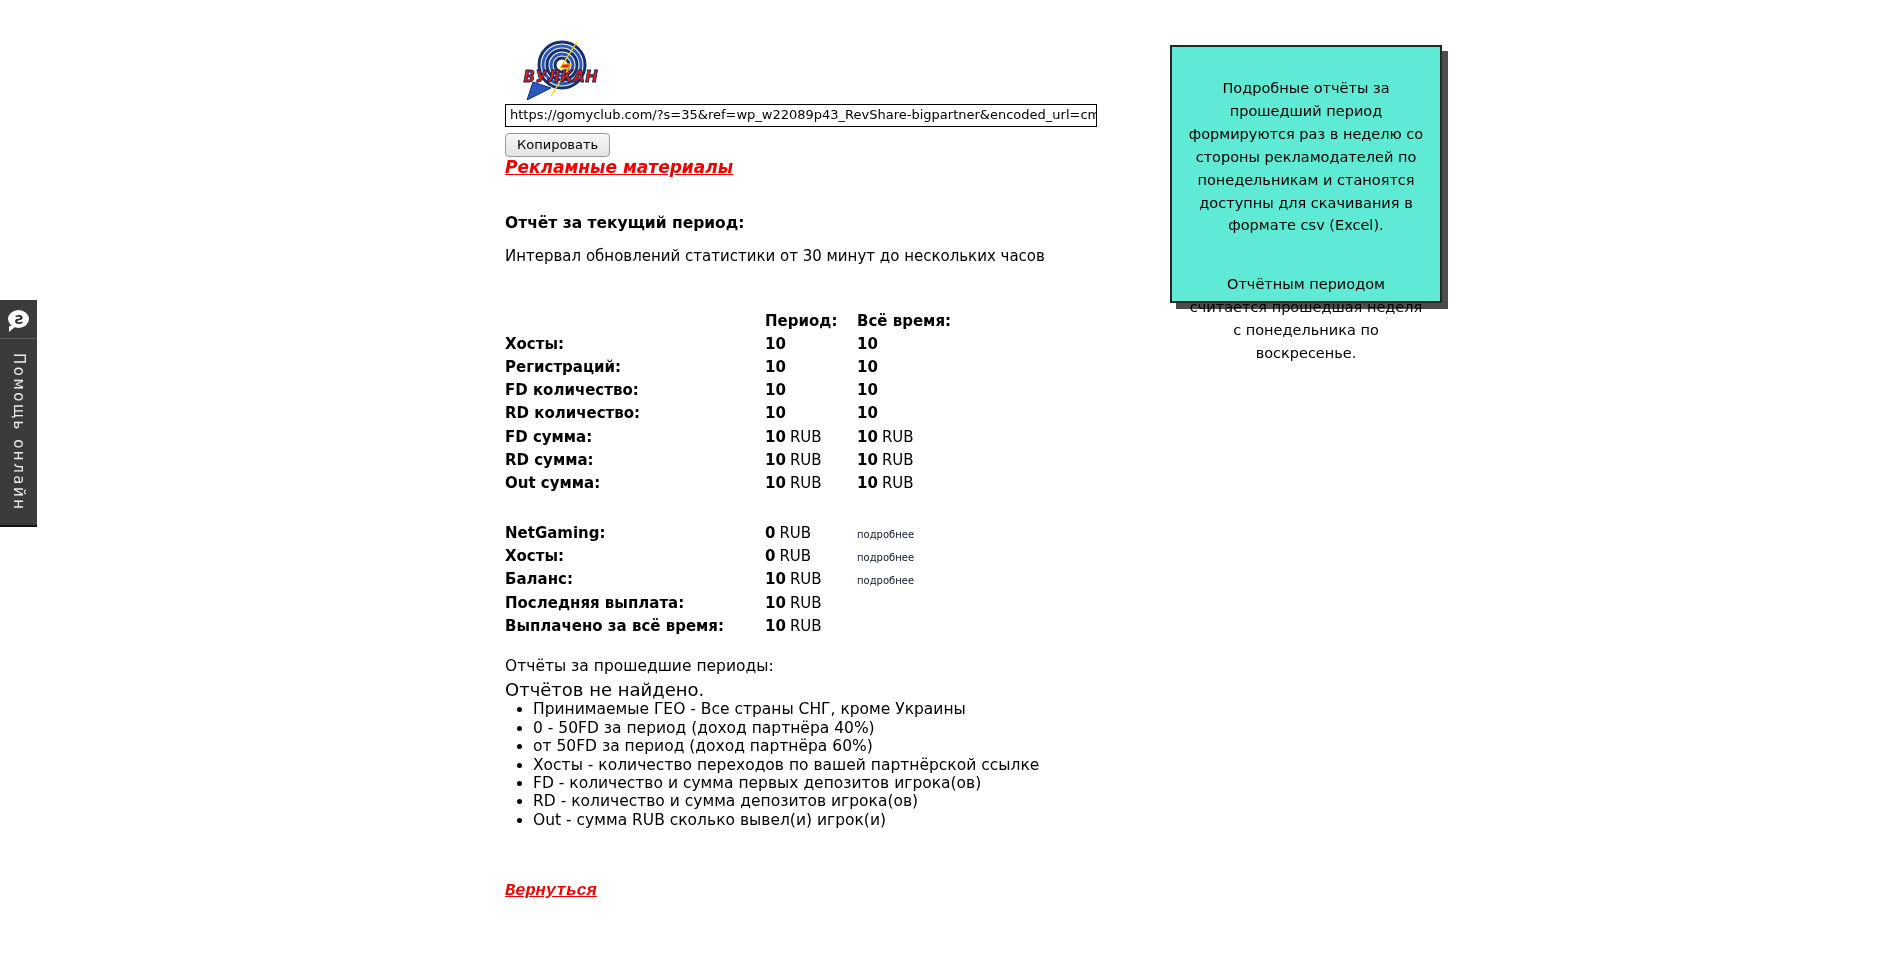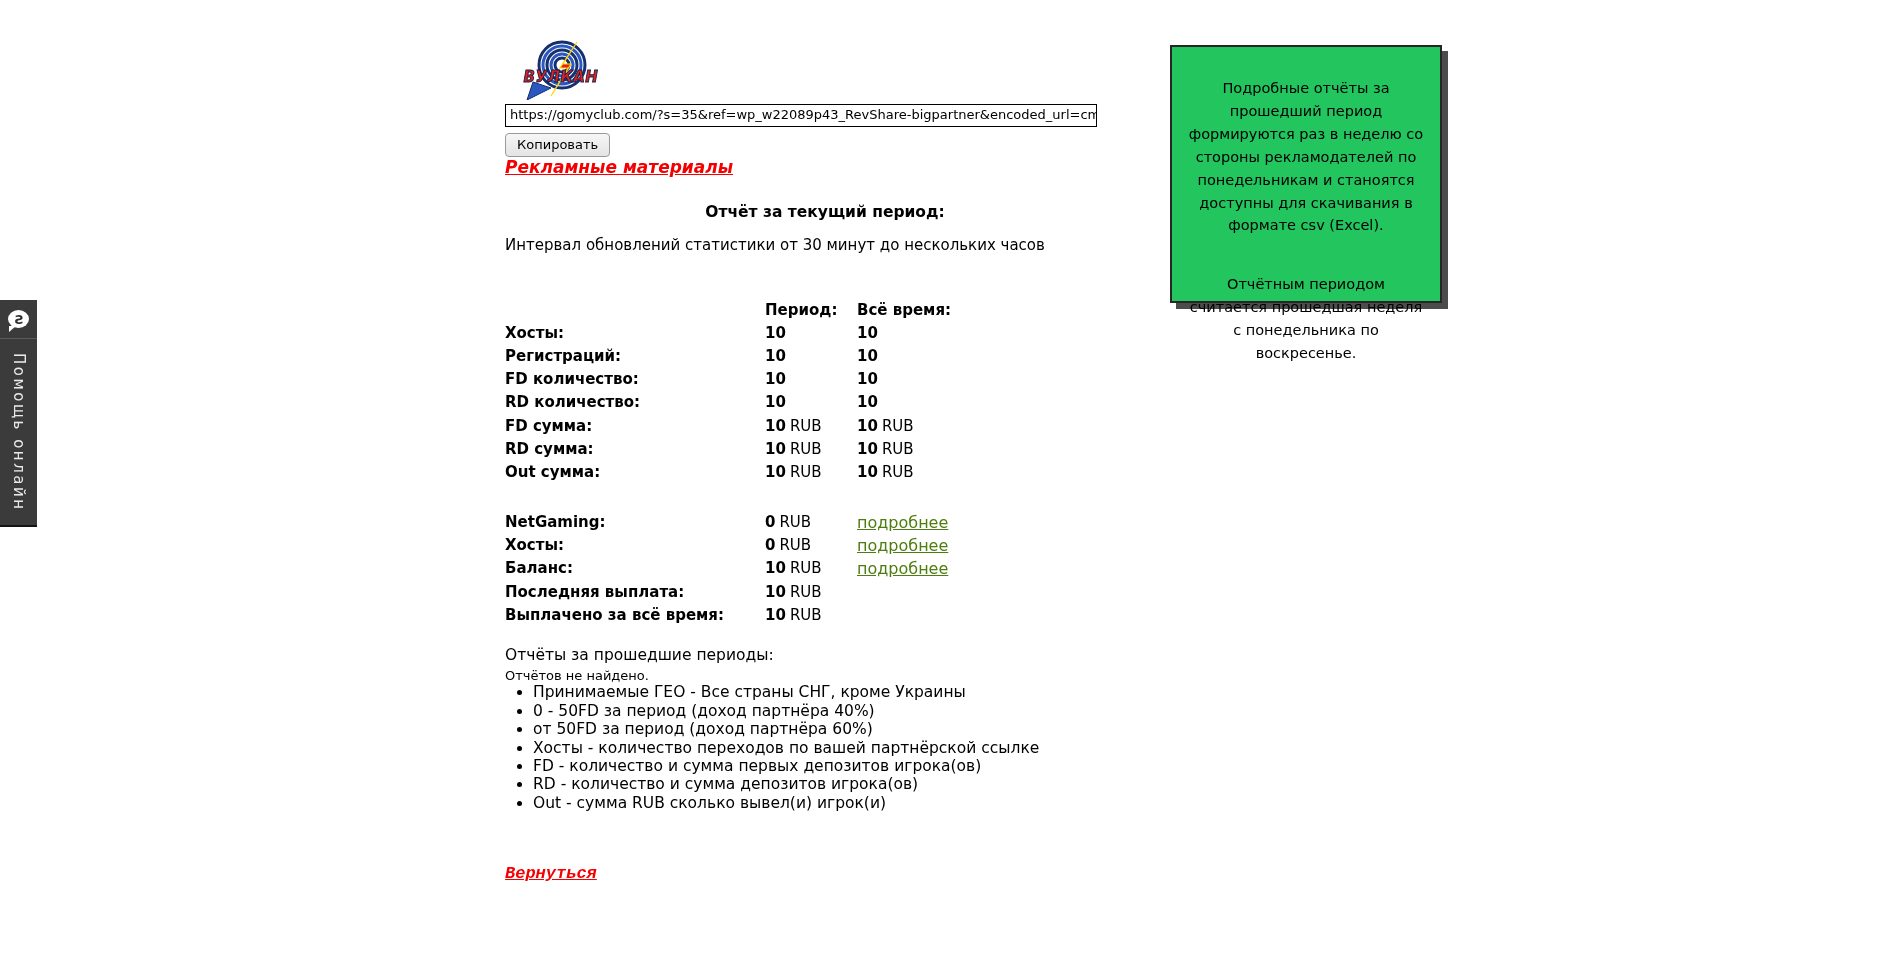--- a/index.html
+++ b/index.html
@@ -21,45 +21,45 @@
                white-space:nowrap; overflow:hidden; }
   .copy-btn { margin-top:6px; padding:3px 11px 4px; font-size:13px; color:#000;
               background:linear-gradient(#f6f6f6,#e4e4e4); border:1px solid #9a9a9a;
               border-radius:4px; cursor:pointer; font-family:"DejaVu Sans", sans-serif; }
 
   .red-link { display:inline-block; color:#f40000; font-weight:bold; font-style:italic;
               font-size:17px; text-decoration:underline; cursor:pointer; }
   .promo { }
   .back  { margin-top:52px;font-family:Liberation Mono, monospace; }
 
-  .sec-title { margin-top:26px; font-weight:bold; font-size:15.5px;text-align:center; }
+  .sec-title { margin-top:37px; font-weight:bold; font-size:15.5px; }
   .sec-sub   { margin-top:15px; font-size:15px; }
 
   
   .stats { margin-top:44px; }
   .srow  { display:grid; grid-template-columns:260px 92px 170px; height:23.2px;
            align-items:center; font-size:15px; }
   .srow .lbl  { font-weight:bold; }
   .srow .hcol { font-weight:bold; }
   .srow .num  { font-weight:bold; }
   .srow .unit { font-weight:normal; margin-left:4px; }
   .gap-row { height:27px; }
-  .more { color:#4d7c0f; text-decoration:underline; cursor:pointer; font-size:16px; }
+  .more { color:#0f172a; cursor:pointer; font-size:10px; }
 
   .past-title { margin-top:20px; font-weight:normal; font-size:15.5px; }
-  .past-empty { margin-top:4px; font-size:13px; }
+  .past-empty { margin-top:4px; font-size:18px; }
 
   ul.notes { margin-top:0; padding-left:28px; font-size:15.5px; }
   ul.notes li { line-height:18.4px; }
   .notes-1 { margin-top:42px; }
   .notes-2 { margin-top:36px; }
 
   
   .info-box { position:absolute; left:1170px; top:45px; width:272px; height:258px;
-              background:#22c55e; border:2px solid #262626;
+              background:#5eead4; border:2px solid #262626;
               box-shadow:6px 6px 0 rgba(45,45,45,0.85);
               padding:30px 16px; text-align:center; font-size:14.5px; line-height:1.58; }
   .info-box p + p { margin-top:36px; }
 
   
   .chat-tab { position:absolute; left:0; top:300px; width:37px; background:#3b3b3b;
               color:#e9e9e9; }
   .chat-icon-box { height:39px; display:flex; align-items:center; justify-content:center;
                    border-bottom:1px solid #5c5c5c; cursor:pointer; }
   .bubble { position:relative; width:21px; height:18px; background:#fff; border-radius:50%;

